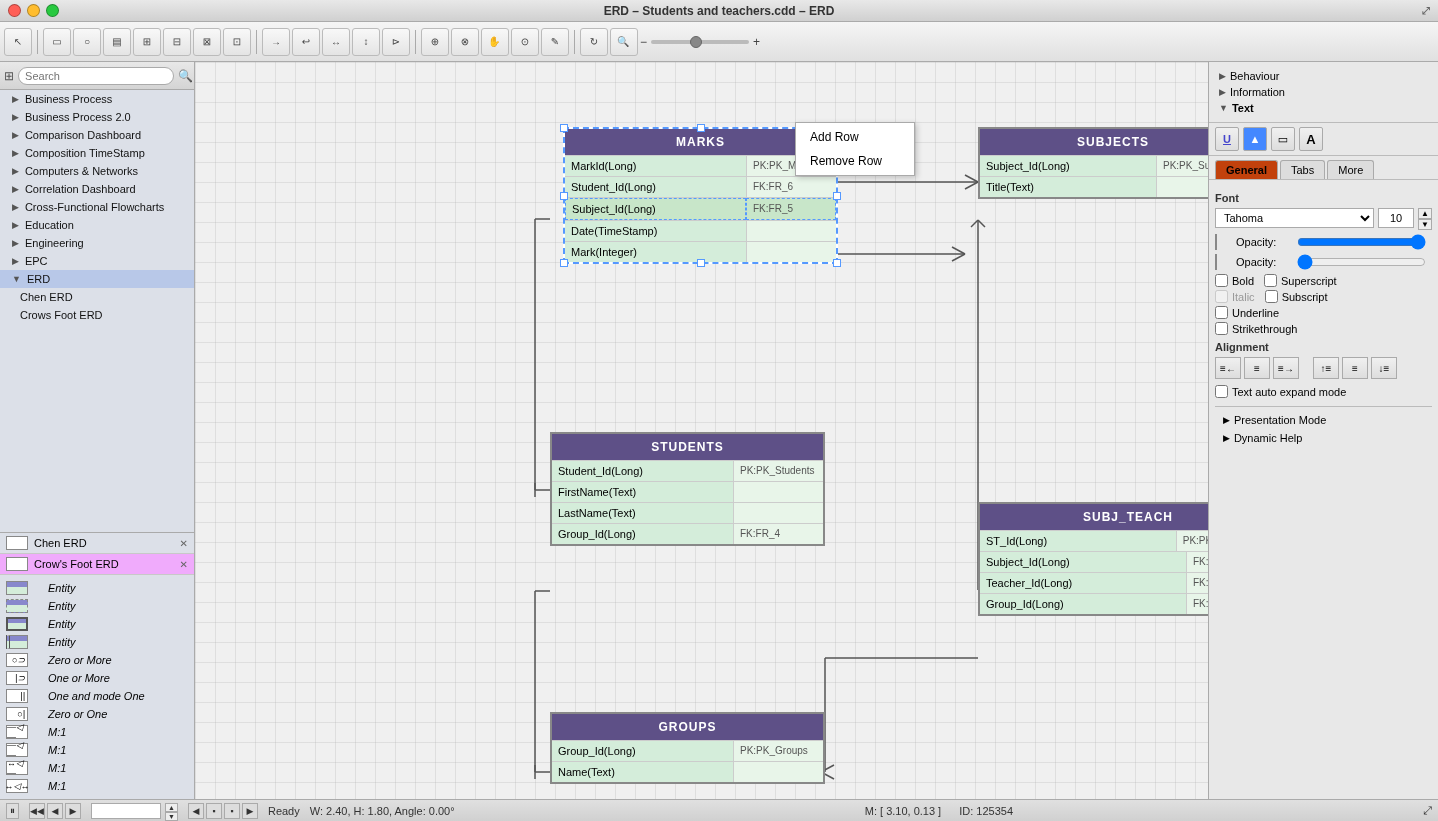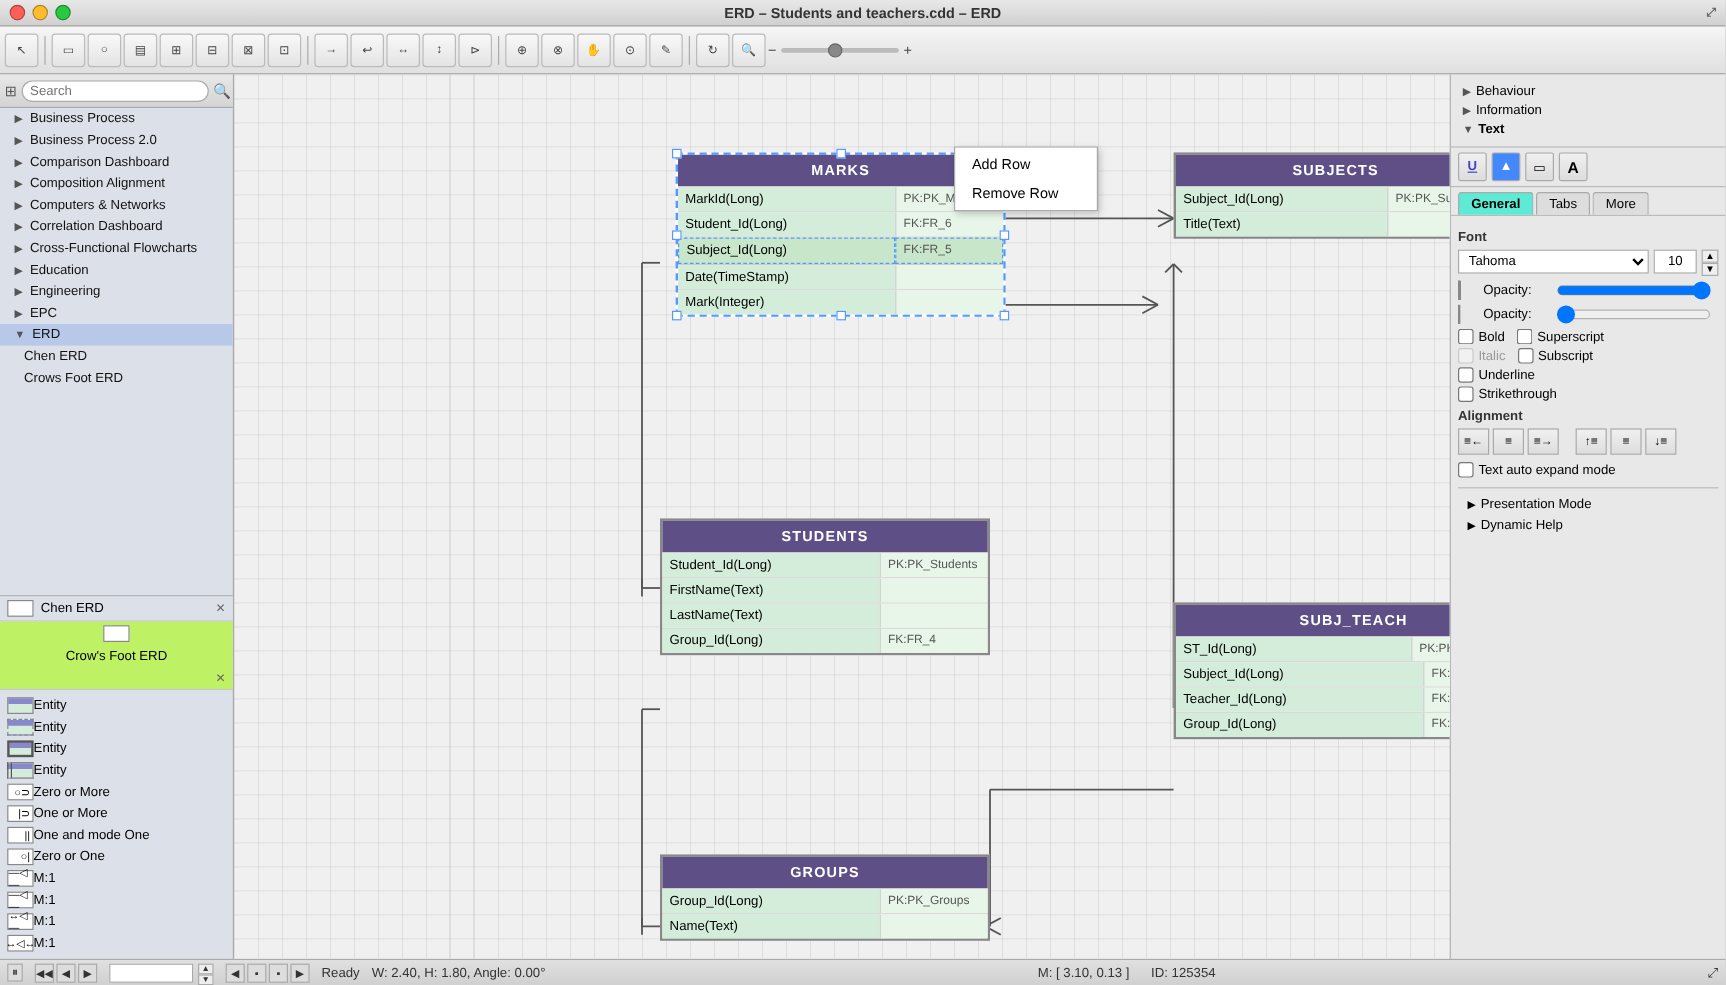--- a/index.html
+++ b/index.html
@@ -71,29 +71,29 @@
     .sidebar-item.indent1 { padding-left: 20px; }
 
     
     #tab-section { border-top: 1px solid #aaa; }
     .tab-item {
       display: flex; align-items: center; gap: 6px;
       padding: 3px 6px; cursor: pointer; font-size: 11px;
       border-bottom: 1px solid #c8c8c8;
       background: #dce0e8;
     }
-    .tab-item.active { background: #bef264; flex-direction: column; }
+    .tab-item.active { background: #f0abfc; }
     .tab-item .tab-icon { width: 22px; height: 14px; border: 1px solid #888; background: white; flex-shrink: 0; display: flex; align-items: center; justify-content: center; }
     .tab-close { margin-left: auto; font-size: 10px; color: #666; }
 
     
     #entity-section { padding: 4px 0; }
     .entity-row {
-      display: flex; align-items: center; gap: 0;
-      padding: 2px 6px; font-size: 11px; cursor: pointer;
+      display: flex; align-items: center; gap: 20px;
+      padding: 2px 6px; font-size: 11px; cursor: pointer; font-style: italic;
     }
     .entity-icon { width: 22px; height: 14px; border: 1px solid #888; background: white; flex-shrink: 0; }
 
     
     #canvas-area {
       flex: 1;
       background: #f0f0f0;
       position: relative;
       overflow: hidden;
     }
@@ -194,21 +194,21 @@
     
     #rp-tabs {
       display: flex; border-bottom: 1px solid #bbb;
       padding: 4px 6px 0;
     }
     .rp-tab {
       padding: 3px 10px; font-size: 11px; cursor: pointer;
       border: 1px solid #aaa; border-bottom: none; background: #ddd;
       margin-right: 2px; border-radius: 3px 3px 0 0;
     }
-    .rp-tab.active { background: #5eead4; font-weight: bold; }
+    .rp-tab.active { background: #c2410c; font-weight: bold; }
 
     
     #rp-content { padding: 6px; font-size: 11px; }
     .rp-label { font-weight: bold; margin: 6px 0 4px; color: #333; }
     .font-row { display: flex; gap: 4px; margin-bottom: 6px; }
     .font-select {
       flex: 1; height: 20px; font-size: 11px;
       border: 1px solid #aaa; background: white; padding: 0 4px;
     }
     .font-size-input {
@@ -335,21 +335,21 @@
       <div class="sidebar-item">
         <span class="arrow">▶</span>
         <span>Business Process 2.0</span>
       </div>
       <div class="sidebar-item">
         <span class="arrow">▶</span>
         <span>Comparison Dashboard</span>
       </div>
       <div class="sidebar-item">
         <span class="arrow">▶</span>
-        <span>Composition Alignment</span>
+        <span>Composition TimeStamp</span>
       </div>
       <div class="sidebar-item">
         <span class="arrow">▶</span>
         <span>Computers &amp; Networks</span>
       </div>
       <div class="sidebar-item">
         <span class="arrow">▶</span>
         <span>Correlation Dashboard</span>
       </div>
       <div class="sidebar-item">

